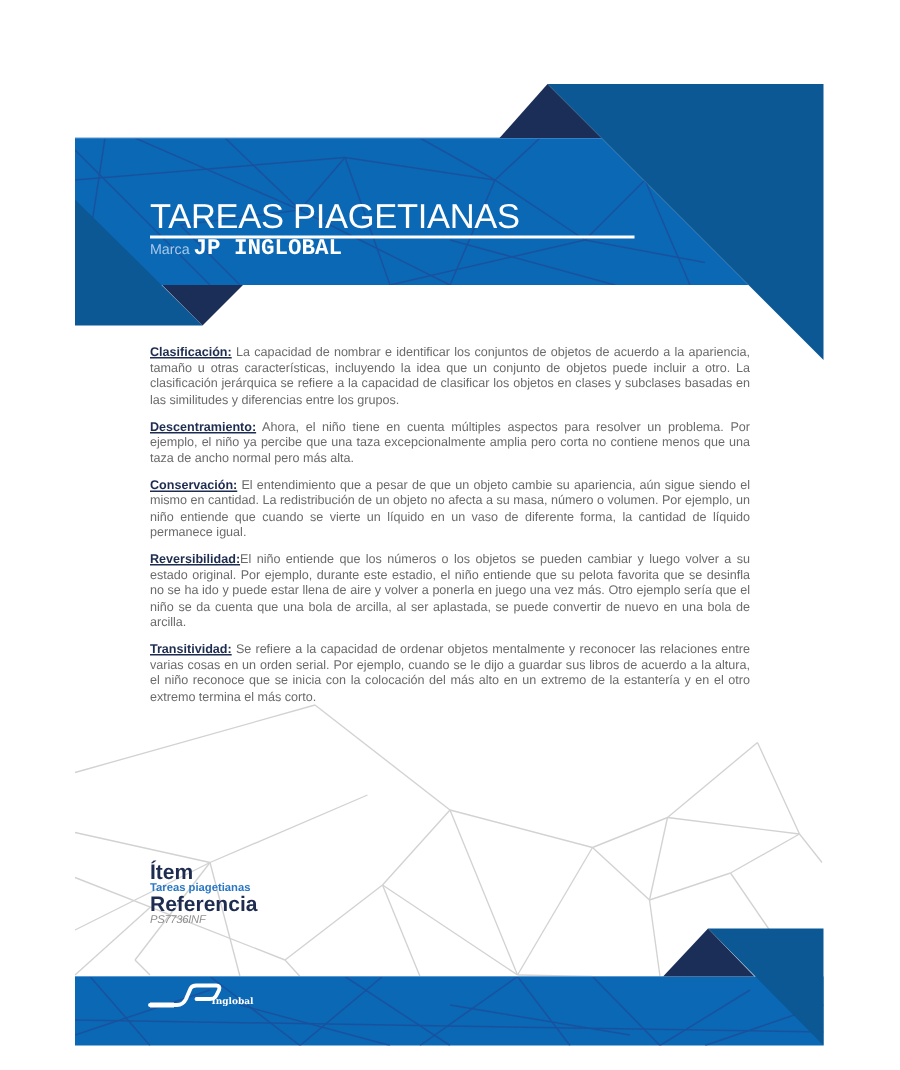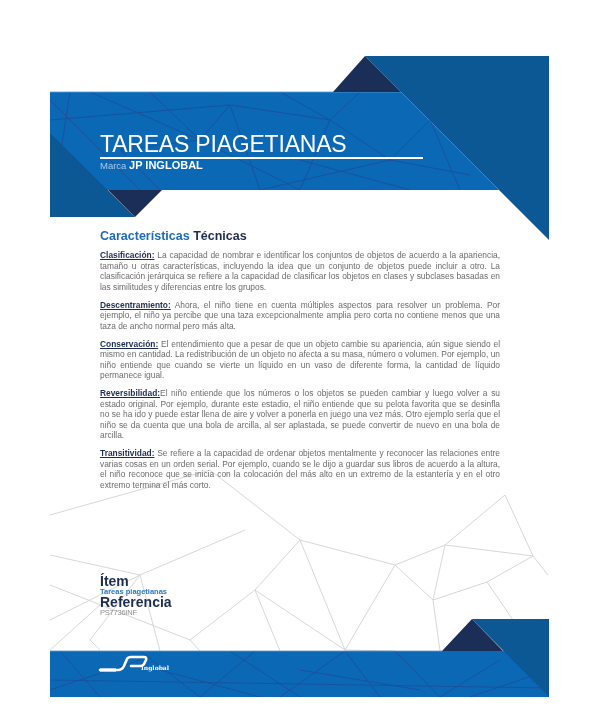--- a/index.html
+++ b/index.html
@@ -2,33 +2,33 @@
 <html><head>
 <meta charset="utf-8">
 <style>
   html, body { margin:0; padding:0; background:#ffffff; }
   body { width:600px; height:713px; position:relative; overflow:hidden; font-family:"Liberation Sans", sans-serif; }
   .layer { position:absolute; left:0; top:0; }
   #title { position:absolute; left:100px; top:131px; color:#ffffff; font-size:23px; letter-spacing:-0.2px; line-height:26px; white-space:nowrap; font-family:"Liberation Sans", sans-serif; }
   #title-rule { position:absolute; left:100px; top:157px; width:323px; height:1.5px; background:#ffffff; }
   #brand { position:absolute; left:100px; top:160px; font-size:9.5px; line-height:11px; white-space:nowrap; }
   #brand .lbl { color:#a9c9ea; }
-  #brand .name { color:#ffffff; font-weight:bold; font-family:Liberation Sans, sans-serif; font-size:11px; }
+  #brand .name { color:#ffffff; font-weight:bold; font-family:Liberation Mono, monospace; font-size:15px; }
   #content { position:absolute; left:100px; top:229px; width:400px; color:#6b6b6b; font-size:8.4px; line-height:10.5px; }
   .h-desc { color:#1d6cb4; font-weight:bold; font-size:12.5px; line-height:14px; margin:0 0 4px 0; letter-spacing:0.2px; }
   .desc { margin:0 0 16px 0; }
   .h-car { font-weight:bold; font-size:12.5px; line-height:14px; margin:0 0 7px 0; }
   .h-car .a { color:#1d6cb4; }
   .h-car .b { color:#1e2d4f; }
   .para { text-align:justify; margin:0 0 7.5px 0; hyphens:manual; }
   .para .term { color:#1e2d4f; font-weight:bold;text-decoration:underline; }
   #meta { position:absolute; left:100px; top:576px; }
   .meta-h { color:#1e2d4f; font-weight:bold; font-size:14px; line-height:11px; }
   .meta-v1 { color:#2a78c4; font-weight:bold; font-size:7.5px; line-height:10px; }
-  .meta-v2 { color:#8f8f8f; font-size:7.5px; line-height:9px; letter-spacing:-0.2px; }
+  .meta-v2 { color:#8f8f8f; font-size:7.5px; line-height:9px; letter-spacing:-0.2px;font-style:italic; }
   #logo { position:absolute; left:98px; top:655px; width:70px; height:22px; }
   #logo-text { position:absolute; left:141px; top:664px; color:#ffffff; font-weight:bold; font-size:6px; font-family:"DejaVu Serif", serif; }
 </style>
 </head>
 <body>
 
 <svg class="layer" width="600" height="713" viewBox="0 0 600 713">
   <g stroke="#d2d2d2" stroke-width="0.9" fill="none">
     <line x1="50" y1="620" x2="140" y2="575"></line>
     <line x1="50" y1="585" x2="190" y2="640"></line>
@@ -101,24 +101,20 @@
 
 <div id="title">TAREAS PIAGETIANAS</div>
 <div id="title-rule"></div>
 <div id="brand">
   <span class="lbl">Marca</span>
   <span class="name">JP INGLOBAL</span>
 </div>
 
 <div id="content">
 
-  <div class="h-car">
-    <span class="a">Características</span>
-    <span class="b">Técnicas</span>
-  </div>
 
   <p class="para"><span class="term">Clasificación:</span><span> La capacidad de nombrar e identificar los conjuntos de objetos de acuerdo a la apariencia, tamaño u otras características, incluyendo la idea que un conjunto de objetos puede incluir a otro. La clasificación jerárquica se refiere a la capacidad de clasificar los objetos en clases y subclases basadas en las similitudes y diferencias entre los grupos.</span></p>
   <p class="para"><span class="term">Descentramiento:</span><span> Ahora, el niño tiene en cuenta múltiples aspectos para resolver un problema. Por ejemplo, el niño ya percibe que una taza excepcionalmente amplia pero corta no contiene menos que una taza de ancho normal pero más alta.</span></p>
   <p class="para"><span class="term">Conservación:</span><span> El entendimiento que a pesar de que un objeto cambie su apariencia, aún sigue siendo el mismo en cantidad. La redistribución de un objeto no afecta a su masa, número o volumen. Por ejemplo, un niño entiende que cuando se vierte un líquido en un vaso de dif­erente forma, la cantidad de líquido permanece igual.</span></p>
   <p class="para"><span class="term">Reversibilidad:</span><span>El niño entiende que los números o los objetos se pueden cambiar y luego volver a su estado original. Por ejemplo, durante este estadio, el niño entiende que su pelota favorita que se desinfla no se ha ido y puede estar llena de aire y volver a ponerla en juego una vez más. Otro ejemplo sería que el niño se da cuenta que una bola de arcilla, al ser aplastada, se puede convertir de nuevo en una bola de arcilla.</span></p>
   <p class="para"><span class="term">Transitividad:</span><span> Se refiere a la capacidad de ordenar objetos mentalmente y reconocer las rela­ciones entre varias cosas en un orden serial. Por ejemplo, cuando se le dijo a guardar sus libros de acuerdo a la altura, el niño reconoce que se inicia con la colocación del más alto en un extremo de la estantería y en el otro extremo termina el más corto.</span></p>
 </div>
 
 <div id="meta">
   <div class="meta-h">Ítem</div>

